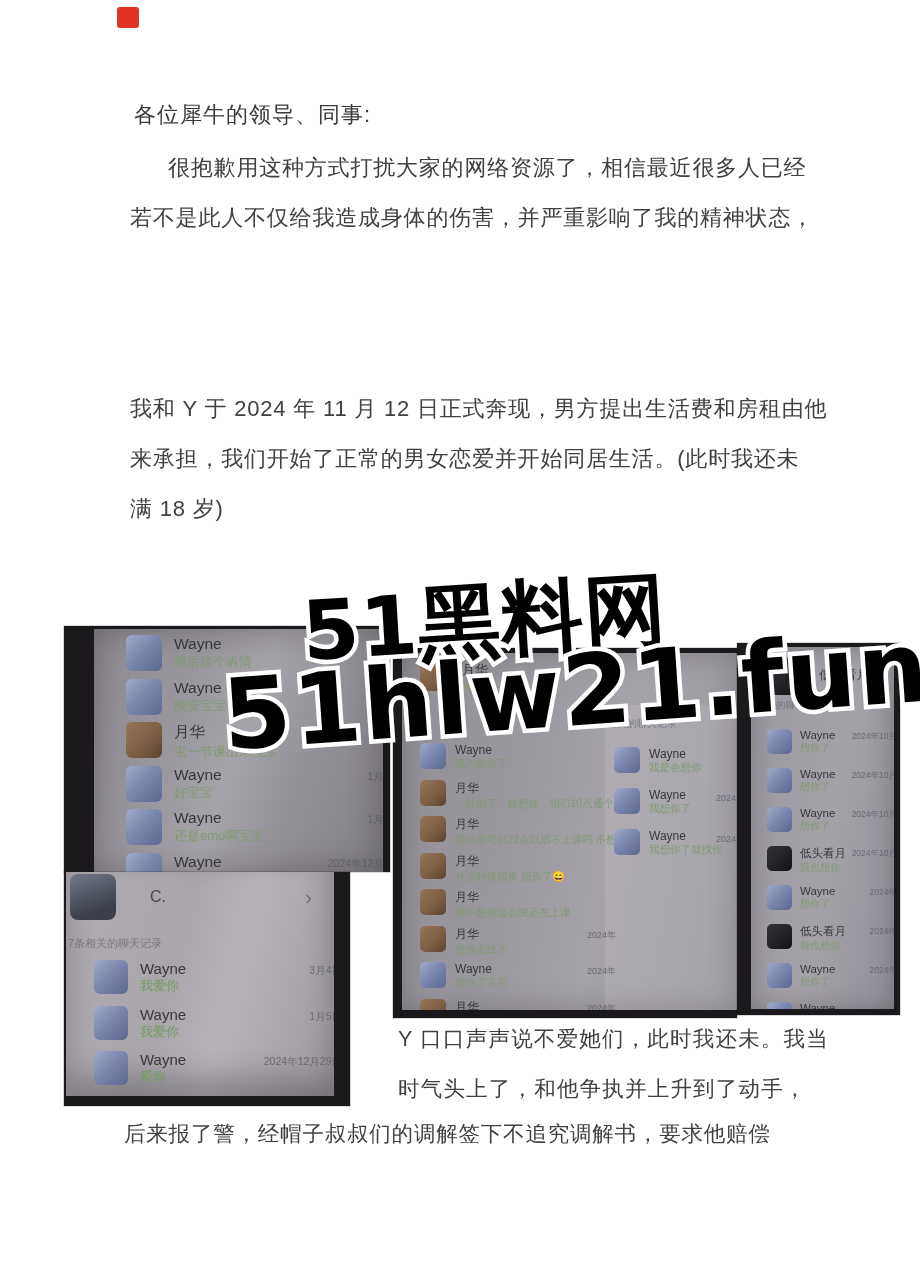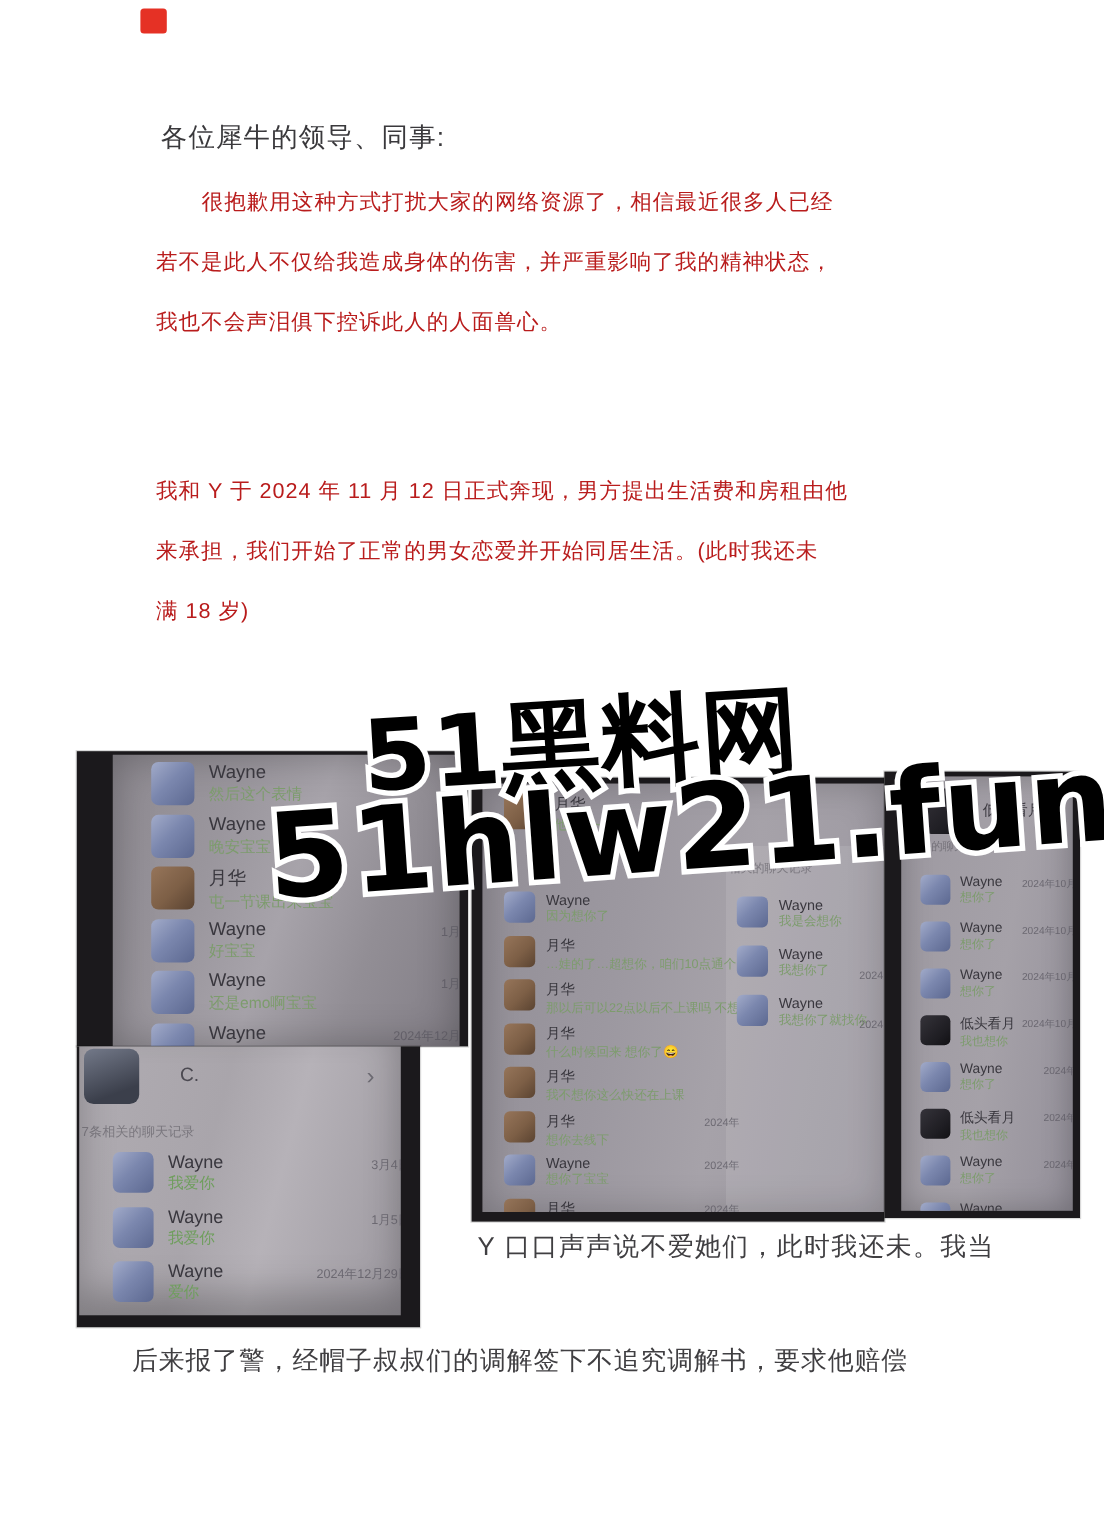--- a/index.html
+++ b/index.html
@@ -1,25 +1,25 @@
 <!DOCTYPE html>
 <html><head>
 <meta charset="utf-8">
 <style>
   html,body{margin:0;padding:0;background:#fff;}
   .page{position:relative;width:920px;height:1280px;background:#ffffff;overflow:hidden;
         font-family:"Liberation Sans",sans-serif;color:#3f3e41;border-radius:24px;}
   .red-marker{position:absolute;left:117px;top:7px;width:22px;height:21px;background:#e53125;border-radius:3px;z-index:6;}
   .salutation{position:absolute;left:134px;top:100px;font-size:22px;letter-spacing:1px;color:#3a393c;}
-  .para{position:absolute;left:130px;width:700px;line-height:50px;font-size:18px;letter-spacing:0.8px;color:#b91c1c;}
+  .para{position:absolute;left:130px;width:700px;line-height:50px;font-size:22px;letter-spacing:0.8px;color:#404040;}
   .p1{top:143px;} .p2{top:384px;}
   .para .line{white-space:nowrap;}
   .para .indent{text-indent:38px;}
   .caption{position:absolute;left:398px;top:1014px;width:480px;line-height:50px;font-size:21.5px;letter-spacing:1.2px;color:#403f42;z-index:2;}
-  .closing{position:absolute;left:110px;top:1119px;font-size:21.5px;letter-spacing:0.8px;color:#403f42;white-space:nowrap;z-index:2;}
+  .closing{position:absolute;left:124px;top:1119px;font-size:21.5px;letter-spacing:0.8px;color:#403f42;white-space:nowrap;z-index:2;}
 
   
   .photo{position:absolute;background:#1b191c;z-index:1;box-shadow:0 0 0 1px rgba(0,0,0,0.15);}
   .photo .screen{position:absolute;overflow:hidden;filter:blur(0.5px);}
   .ph-lt{left:64px;top:626px;width:326px;height:246px;}
   .ph-lt .screen{left:30px;top:3px;right:7px;bottom:0;
      background:linear-gradient(110deg,#8e8a91 0%,#9a969d 30%,#a7a3aa 50%,#928e95 72%,#827e86 100%);
      box-shadow:inset 0 0 34px rgba(0,0,0,0.28);}
   .ph-lb{left:64px;top:872px;width:286px;height:234px;}
   .ph-lb .screen{left:2px;top:0;right:16px;bottom:10px;
@@ -68,21 +68,21 @@
   .mid-head .hname{position:absolute;left:42px;top:2px;font-size:13px;color:#39373e;}
   .mid-head .hmsg{position:absolute;left:42px;top:21px;font-size:11px;color:#7d9c6d;white-space:nowrap;}
   .mid-count{left:205px;top:64px;font-size:10px;}
   .rows-ml{position:absolute;left:18px;top:90px;width:196px;}
   .rows-ml .crow{height:36.5px;}
   .rows-ml .ava{width:26px;height:26px;margin-right:9px;border-radius:5px;}
   .rows-ml .nm{font-size:12px;} .rows-ml .msg{font-size:10.5px;} .rows-ml .dt{font-size:9px;top:3px;}
   .rows-mr{position:absolute;left:212px;top:94px;width:122px;}
   .rows-mr .crow{height:41px;}
   .rows-mr .ava{width:26px;height:26px;margin-right:9px;border-radius:5px;}
-  .rows-mr .nm{font-size:12px;} .rows-mr .msg{font-size:10.5px;} .rows-mr .dt{font-size:9px;top:20px;}
+  .rows-mr .nm{font-size:12px;} .rows-mr .msg{font-size:10.5px;} .rows-mr .dt{font-size:9px;top:5px;}
 
   .rt-head{position:absolute;left:18px;top:10px;right:4px;height:44px;}
   .rt-head .ava{position:absolute;left:0;top:0;width:38px;height:38px;border-radius:7px;}
   .rt-head .hname{position:absolute;left:50px;top:10px;font-size:12.5px;color:#3c3a41;white-space:nowrap;}
   .rt-count{left:6px;top:52px;font-size:9.5px;}
   .rows-rt{position:absolute;left:16px;top:82px;width:126px;}
   .rows-rt .crow{height:39px;}
   .rows-rt .ava{width:25px;height:25px;margin-right:8px;border-radius:5px;}
   .rows-rt .nm{font-size:11.5px;} .rows-rt .msg{font-size:10px;} .rows-rt .dt{font-size:8.5px;right:-4px;top:2px;}
 
@@ -100,21 +100,20 @@
 
 <div class="page">
 
   <div class="red-marker"></div>
 
   <div class="salutation">各位犀牛的领导、同事:</div>
 
   <div class="para p1">
     <div class="line indent">很抱歉用这种方式打扰大家的网络资源了，相信最近很多人已经</div>
     <div class="line">若不是此人不仅给我造成身体的伤害，并严重影响了我的精神状态，</div>
-    <div class="line">我也不会声泪俱下控诉此人的人面兽心。</div>
   </div>
 
   <div class="para p2">
     <div class="line">我和 Y 于 2024 年 11 月 12 日正式奔现，男方提出生活费和房租由他</div>
     <div class="line">来承担，我们开始了正常的男女恋爱并开始同居生活。(此时我还未</div>
     <div class="line">满 18 岁)</div>
   </div>
 
   <div class="photo ph-lt">
     <div class="screen">
@@ -397,17 +396,18 @@
     <b class="stroke">51黑料网</b>
     <b class="fill">51黑料网</b>
   </div>
   <div class="watermark wm2">
     <b class="stroke">51hlw21.fun</b>
     <b class="fill">51hlw21.fun</b>
   </div>
 
   <div class="caption">
     <div class="line">Y 口口声声说不爱她们，此时我还未。我当</div>
+    <div class="line">时气头上了，和他争执并上升到了动手，</div>
   </div>
 
   <div class="closing">后来报了警，经帽子叔叔们的调解签下不追究调解书，要求他赔偿</div>
 
 </div>
 
 </body></html>

